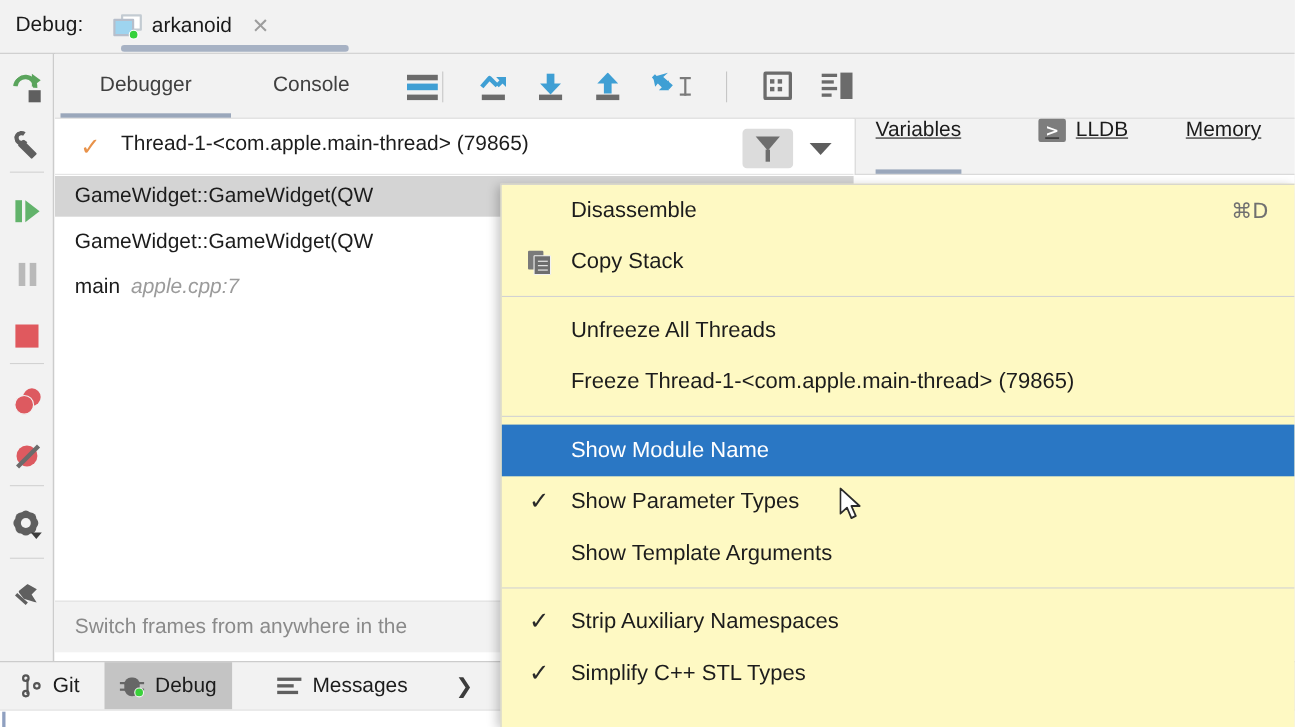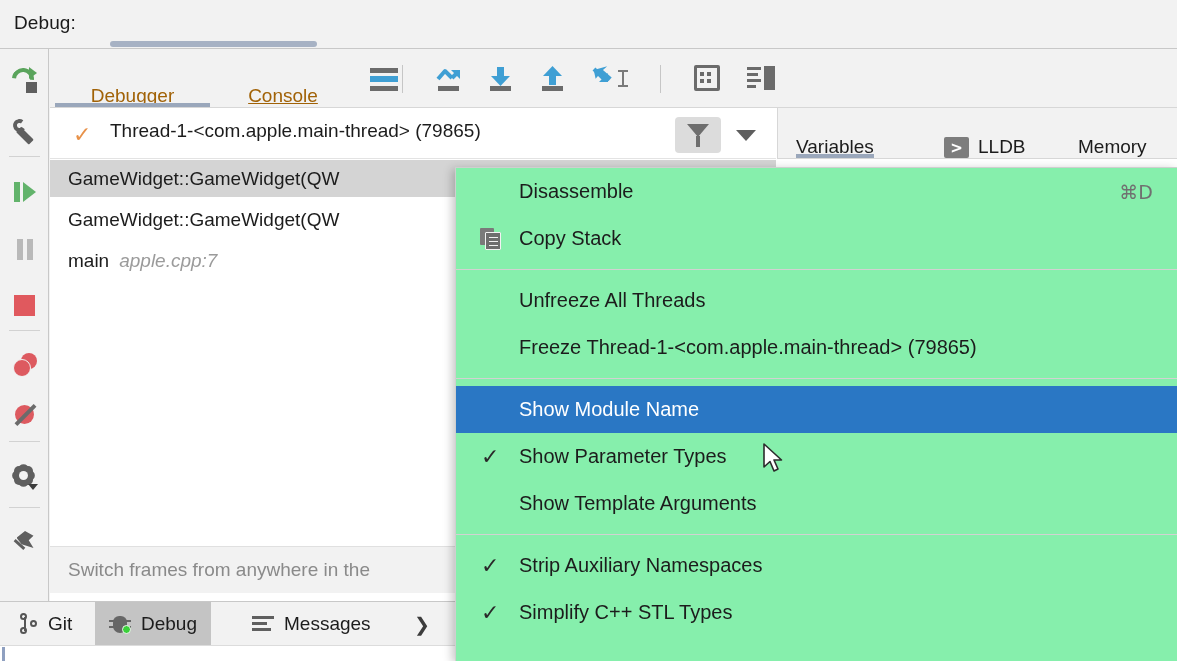--- a/index.html
+++ b/index.html
@@ -149,22 +149,22 @@
     background: #5f5f5f; transform: rotate(42deg);
   }
 
   
   .panel { position: absolute; left: 50px; top: 49px; width: 1127px; height: 552px; background: #ffffff; }
   .dbg-toolbar {
     position: absolute; left: 0; top: 0; width: 1127px; height: 59px;
     background: #f2f2f2; border-bottom: 1px solid #d7d7d7;
   }
   .dbg-tab {
-    position: absolute; top: 0; height: 58px; display: flex; align-items: flex-end;
-    font-size: 19px; color: #a16207; text-decoration: underline;
+    position: absolute; top: 0; height: 58px; display: flex; align-items: center;
+    font-size: 19px; color: #404040;
   }
   .dbg-tab.active:after {
     content: ""; position: absolute; left: 0; right: 0; bottom: 0; height: 4px; background: #9aa7bb;
   }
   .tb-btn { position: absolute; top: 0; height: 58px; display: flex; align-items: center; justify-content: center; }
   .tb-divider { position: absolute; top: 16px; width: 1px; height: 28px; background: #c6c6c6; }
 
   .ic-frames { position: relative; width: 28px; height: 22px; }
   .ic-frames i { position: absolute; left: 0; width: 28px; height: 5px; display: block; }
   .ic-frames i:nth-child(1) { top: 1px; background: #6b6b6b; }
@@ -215,22 +215,22 @@
     position: absolute; left: 686px; top: 22px; width: 0; height: 0;
     border-left: 10px solid transparent; border-right: 10px solid transparent; border-top: 11px solid #5e5e5e;
   }
 
   
   .right-tabs {
     position: absolute; left: 727px; top: 59px; width: 400px; height: 51px;
     background: #f2f2f2; border-bottom: 1px solid #d7d7d7; border-left: 1px solid #d7d7d7;
   }
   .rt {
-    position: absolute; top: 0; height: 50px; display: flex; align-items: flex-end; gap: 9px;
-    font-size: 19px; color: #1c1c1c;
+    position: absolute; top: 0; height: 50px; display: flex; align-items: flex-start; gap: 9px;
+    font-size: 19px; color: #1c1c1c; text-decoration: underline;
   }
   .rt.active:after { content: ""; position: absolute; left: 0; right: 0; bottom: 0; height: 4px; background: #9aa7bb; }
   .lldb-badge {
     width: 25px; height: 21px; background: #7d7d7d; color: #fff; border-radius: 2px;
     display: flex; align-items: center; justify-content: center; font-size: 15px; font-weight: bold;
     font-family: "DejaVu Sans", sans-serif;
   }
 
   
   .frames-list { position: absolute; left: 0; top: 111px; width: 726px; height: 414px; background: #ffffff; }
@@ -275,21 +275,21 @@
   .ic-bug .dot2 { position: absolute; right: 0px; bottom: 1px; width: 9px; height: 9px; border-radius: 50%; background: #3ad13a; border: 1px solid #f2f2f2; }
   .ic-msg { position: relative; width: 22px; height: 16px; }
   .ic-msg i { position: absolute; left: 0; height: 3px; background: #5f5f5f; display: block; }
   .sb-arrow { position: absolute; font-size: 19px; color: #3c3c3c; font-family: "DejaVu Sans", sans-serif; }
   .bottom-strip { position: absolute; left: 0; top: 645px; width: 1177px; height: 16px; background: #ffffff; border-top: 1px solid #dcdcdc; }
   .bottom-strip .caret2 { position: absolute; left: 2px; top: 1px; width: 3px; height: 14px; background: #8fa0c0; }
 
   
   .ctxmenu {
     position: absolute; left: 455px; top: 167px; width: 722px; height: 494px;
-    background: #86efac;
+    background: #fef9c3;
     border: 1px solid #cfcfcf;
     border-right: 0; border-bottom: 0;
     box-shadow: -3px 2px 9px rgba(0,0,0,.22);
     overflow: hidden;
   }
   .mi {
     position: relative; height: 47px; display: flex; align-items: center;
     font-size: 20px; color: #1c1c1c;
   }
   .mi .check {
@@ -310,20 +310,29 @@
   
   .cursor { position: absolute; left: 763px; top: 443px; width: 22px; height: 32px; z-index: 50; }
 </style>
 </head>
 <body>
 
 <div id="root">
 
   <div class="topbar">
     <div class="topbar-label">Debug:</div>
+    <div class="run-tab">
+      <div class="app-icon">
+        <div class="back"></div>
+          <div class="front"></div>
+          <div class="dot"></div>
+      </div>
+      <div class="run-tab-name">arkanoid</div>
+      <div class="tab-close">✕</div>
+    </div>
     <div class="run-tab-underline"></div>
   </div>
 
   <div class="leftbar">
     <div class="lb-icon" style="top:7px">
       <div class="ic-rerun">
         <div class="arc"></div>
           <div class="head"></div>
           <div class="sq"></div>
       </div>

